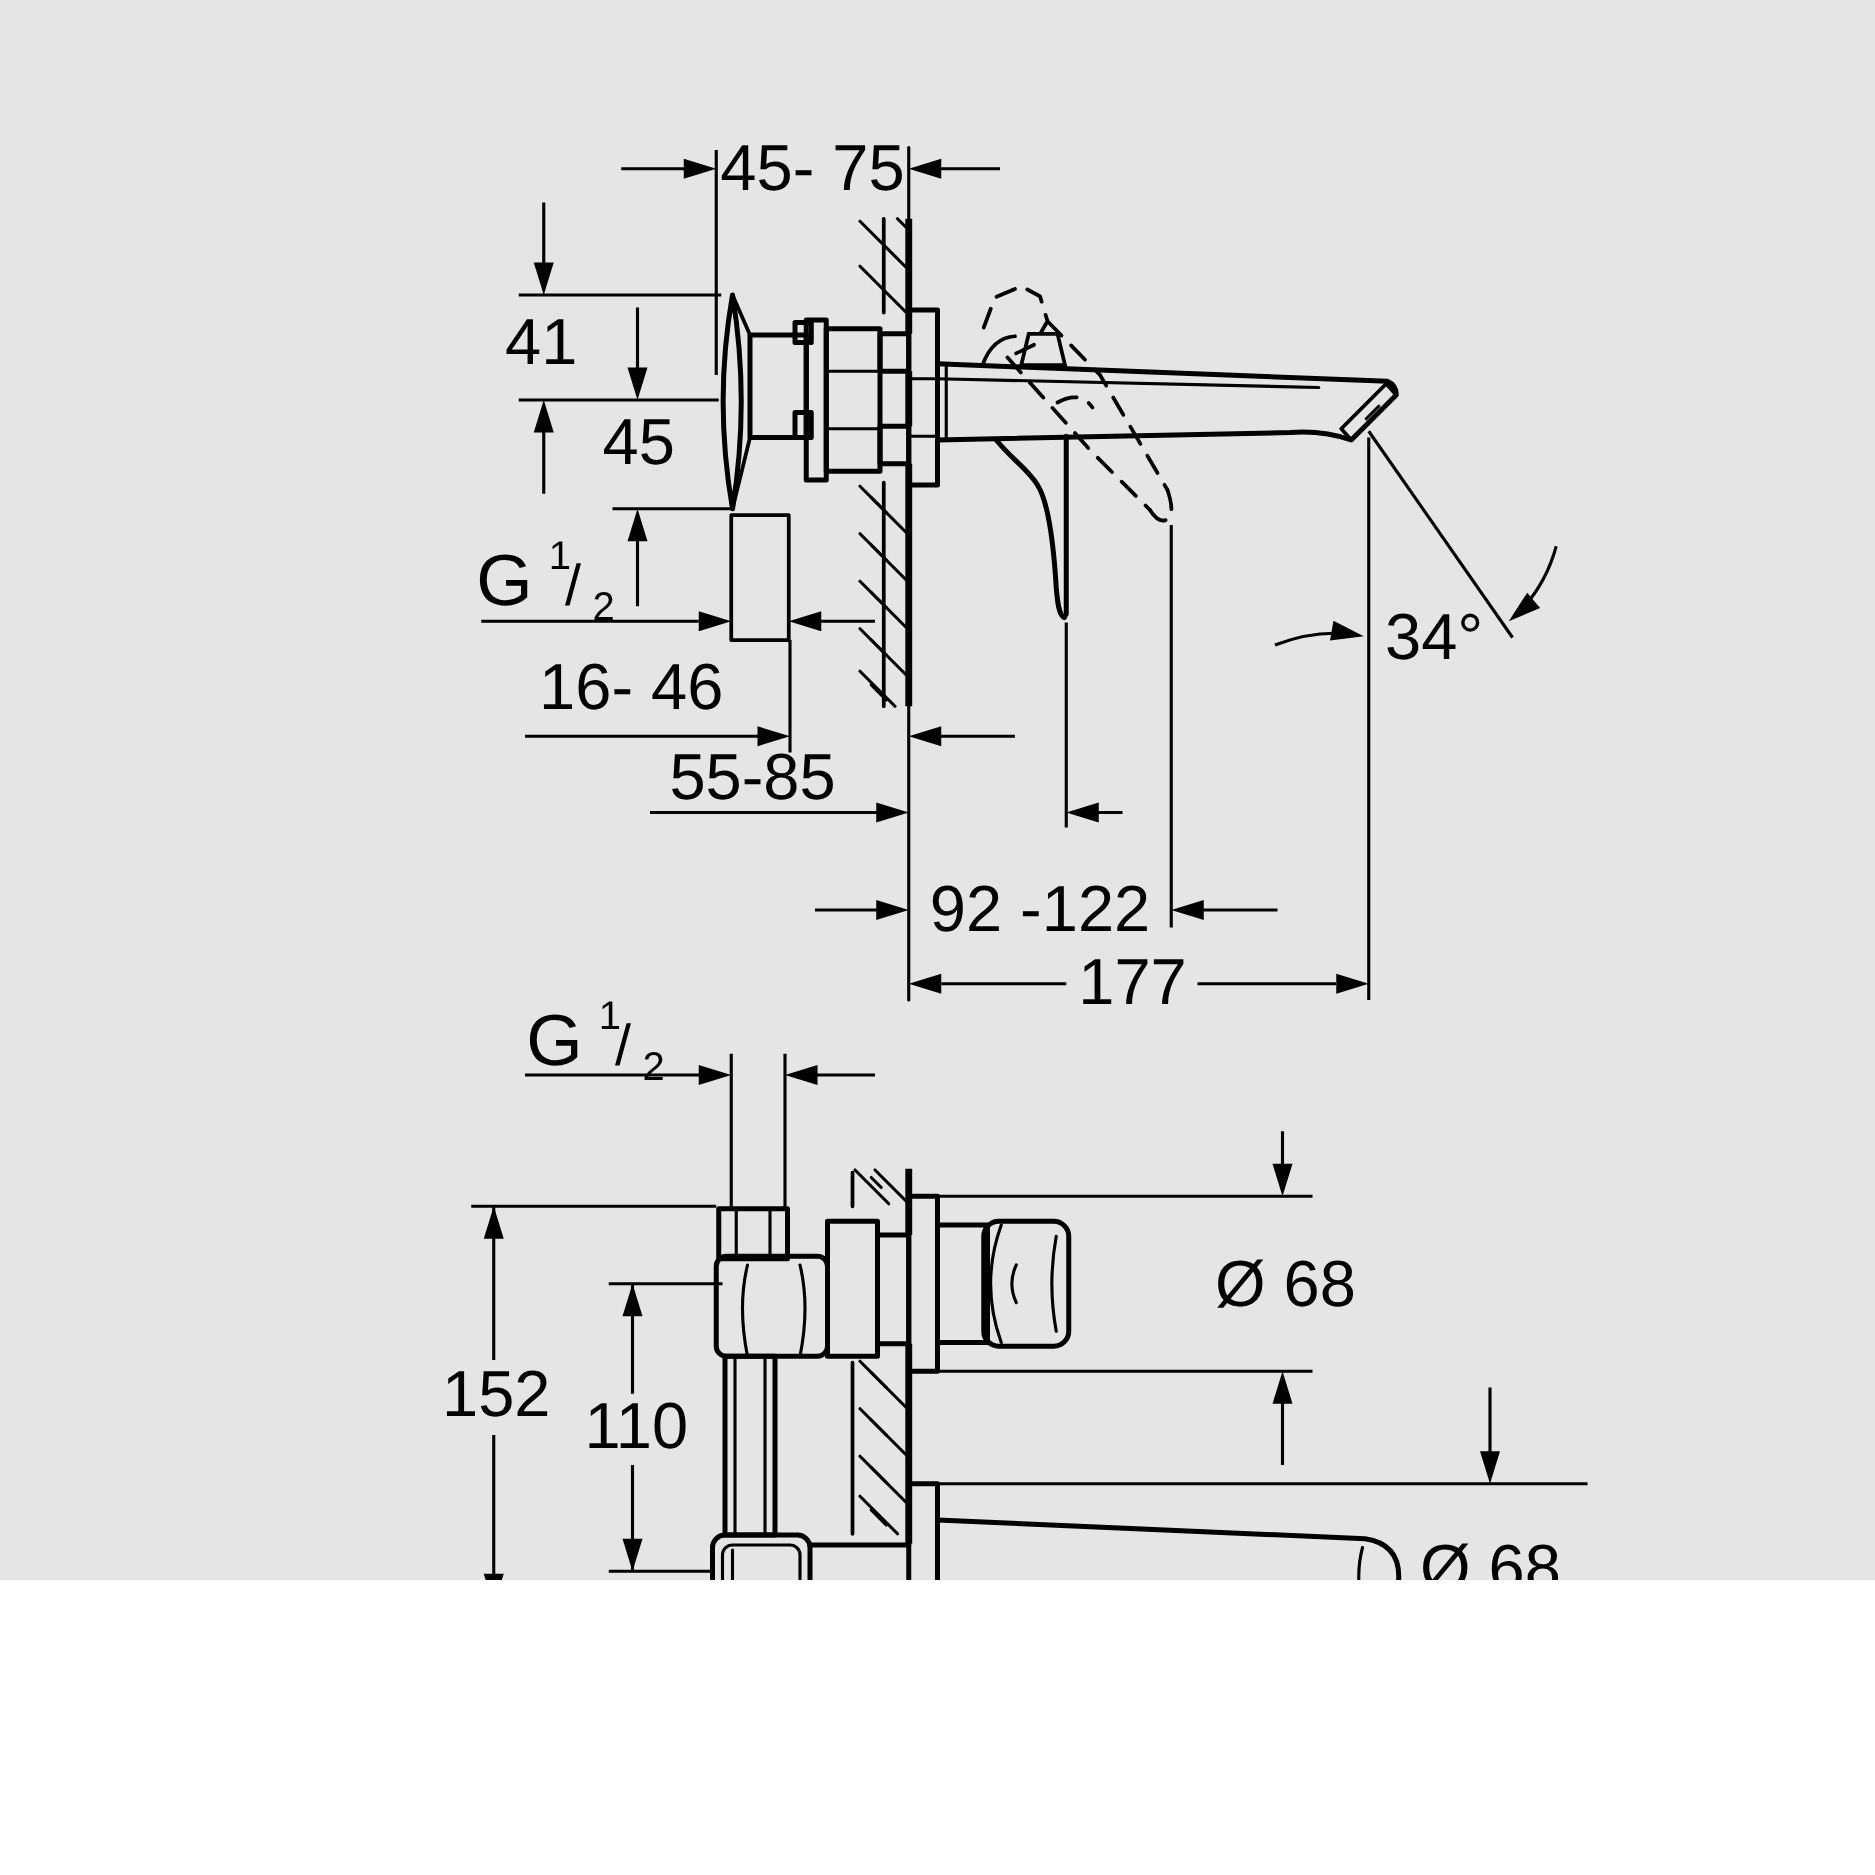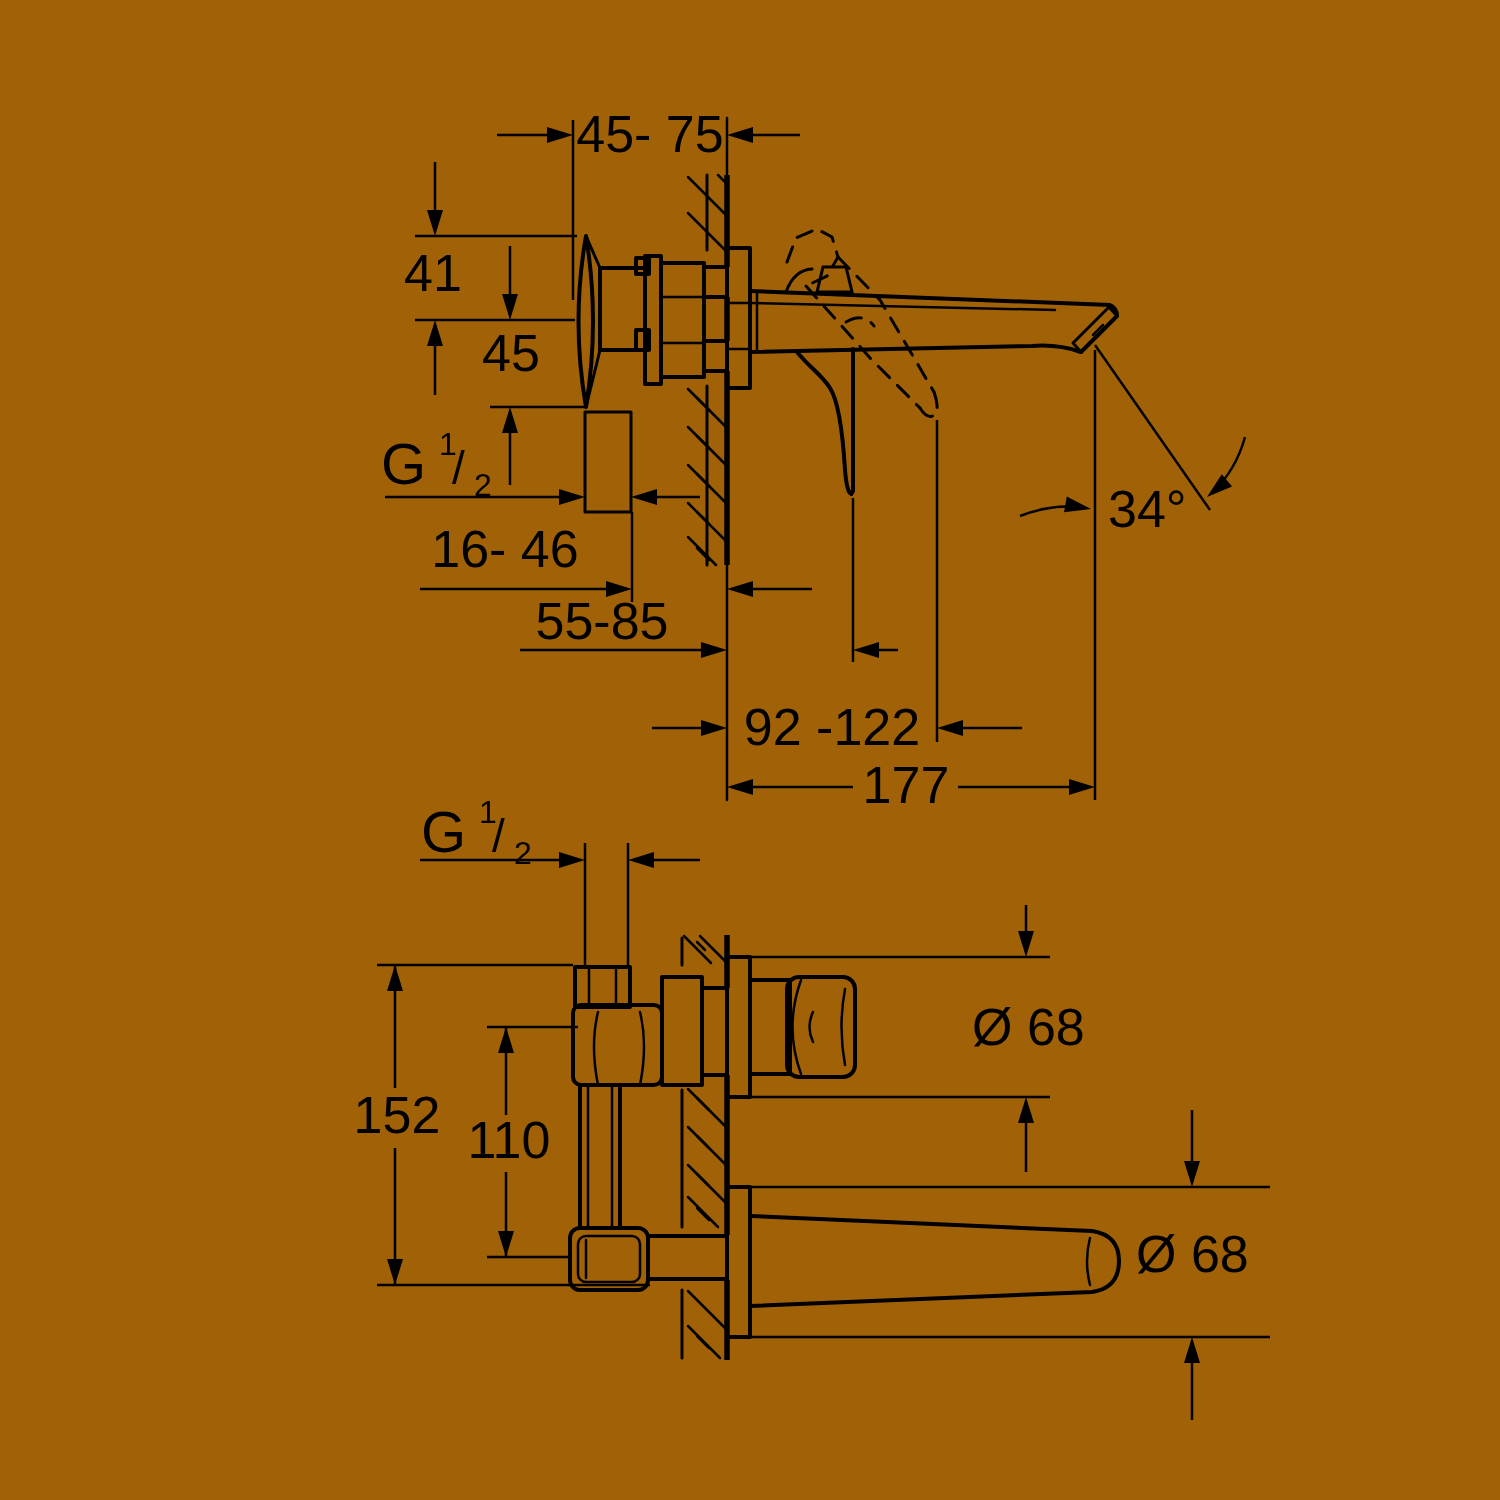--- a/index.html
+++ b/index.html
@@ -1,16 +1,16 @@
 <!DOCTYPE html>
 <html><head>
 <meta charset="utf-8">
 <style>
   html,body{margin:0;padding:0;background:#ffffff;}
-  .stage{width:1500px;height:1500px;background:#a16207;position:relative;}
+  .stage{width:1500px;height:1264px;background:#e5e5e5;position:relative;}
   svg{display:block;}
   .outline{fill:none;stroke:#000;stroke-width:4;stroke-linejoin:round;stroke-linecap:round;}
   .thick{fill:none;stroke:#000;stroke-width:5.5;stroke-linecap:butt;}
   .mid{fill:none;stroke:#000;stroke-width:3;stroke-linecap:round;}
   .thin{fill:none;stroke:#000;stroke-width:2.5;stroke-linecap:round;}
   .hatch{fill:none;stroke:#000;stroke-width:2.5;stroke-linecap:round;}
   .dimline{fill:none;stroke:#000;stroke-width:2.5;stroke-linecap:butt;}
   .dashed{fill:none;stroke:#000;stroke-width:3;stroke-linecap:round;stroke-dasharray:16 11;}
   .arrow{fill:#000;stroke:none;}
   text{font-family:"Liberation Sans",sans-serif;fill:#000;}

